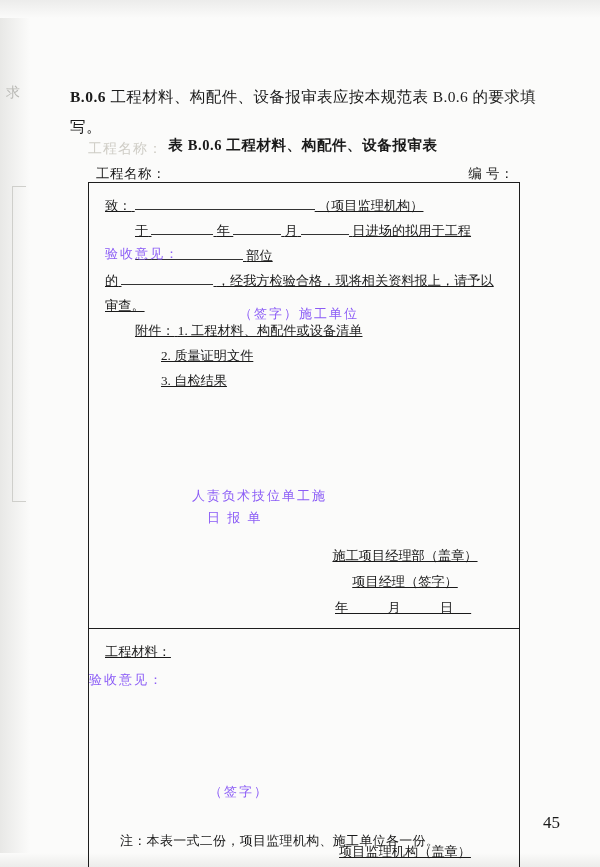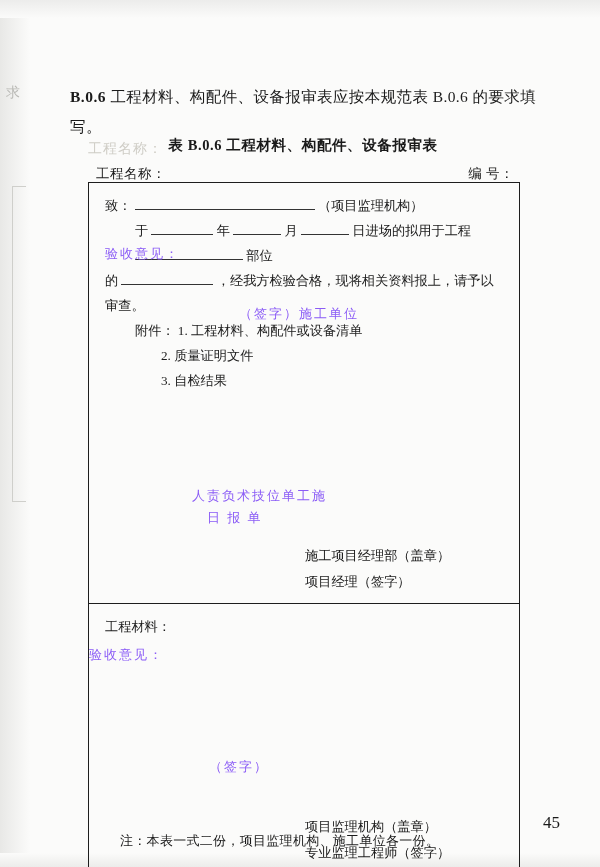--- a/index.html
+++ b/index.html
@@ -136,40 +136,42 @@
     width: 432px;
     border: 1.4px solid #1d1d1d;
     box-sizing: border-box;
   }
   .cell {
     position: relative;
     box-sizing: border-box;
     padding: 10px 14px 8px 16px;
     font-size: 13.2px;
     line-height: 25px;
+    text-decoration: underline;
   }
   .cell + .cell { border-top: 1.4px solid #1d1d1d; }
 
   .fill {
     display: inline-block;
     border-bottom: 1px solid #333;
     vertical-align: baseline;
   }
   .f-sm  { width: 48px; }
   .f-md  { width: 62px; }
   .f-lg  { width: 92px; }
   .f-xl  { width: 108px; }
   .f-org { width: 180px; }
 
   .indent1 { padding-left: 30px; }
   .indent2 { padding-left: 56px; }
 
   .sign-block {
     padding-left: 200px;
     line-height: 26px;
+    text-align: center;
   }
   .date-line {
     padding-left: 230px;
     letter-spacing: 18px;
   }
 
   .spacer-a { height: 150px; }
   .spacer-b { height: 175px; }
 
   
@@ -265,20 +267,21 @@
 
       <div class="spacer-a">
         <div class="ghost" style="left:16px; top:58px;">验收意见：</div>
         <div class="ghost" style="left:150px; top:118px;">（签字）施工单位</div>
       </div>
 
       <div class="sign-block">
         <div>施工项目经理部（盖章）</div>
         <div>项目经理（签字）</div>
       </div>
+      <div class="date-line">年      月      日</div>
       <div class="ghost" style="left:103px; top:300px;">人责负术技位单工施</div>
       <div class="ghost" style="left:118px; top:322px;">日    报    单</div>
     </div>
 
     <div class="cell">
       <div>工程材料：</div>
 
       <div class="spacer-b">
         <div class="ghost" style="left:0px; top:38px;">验收意见：</div>
         <div class="ghost" style="left:120px; top:150px;">（签字）</div>

